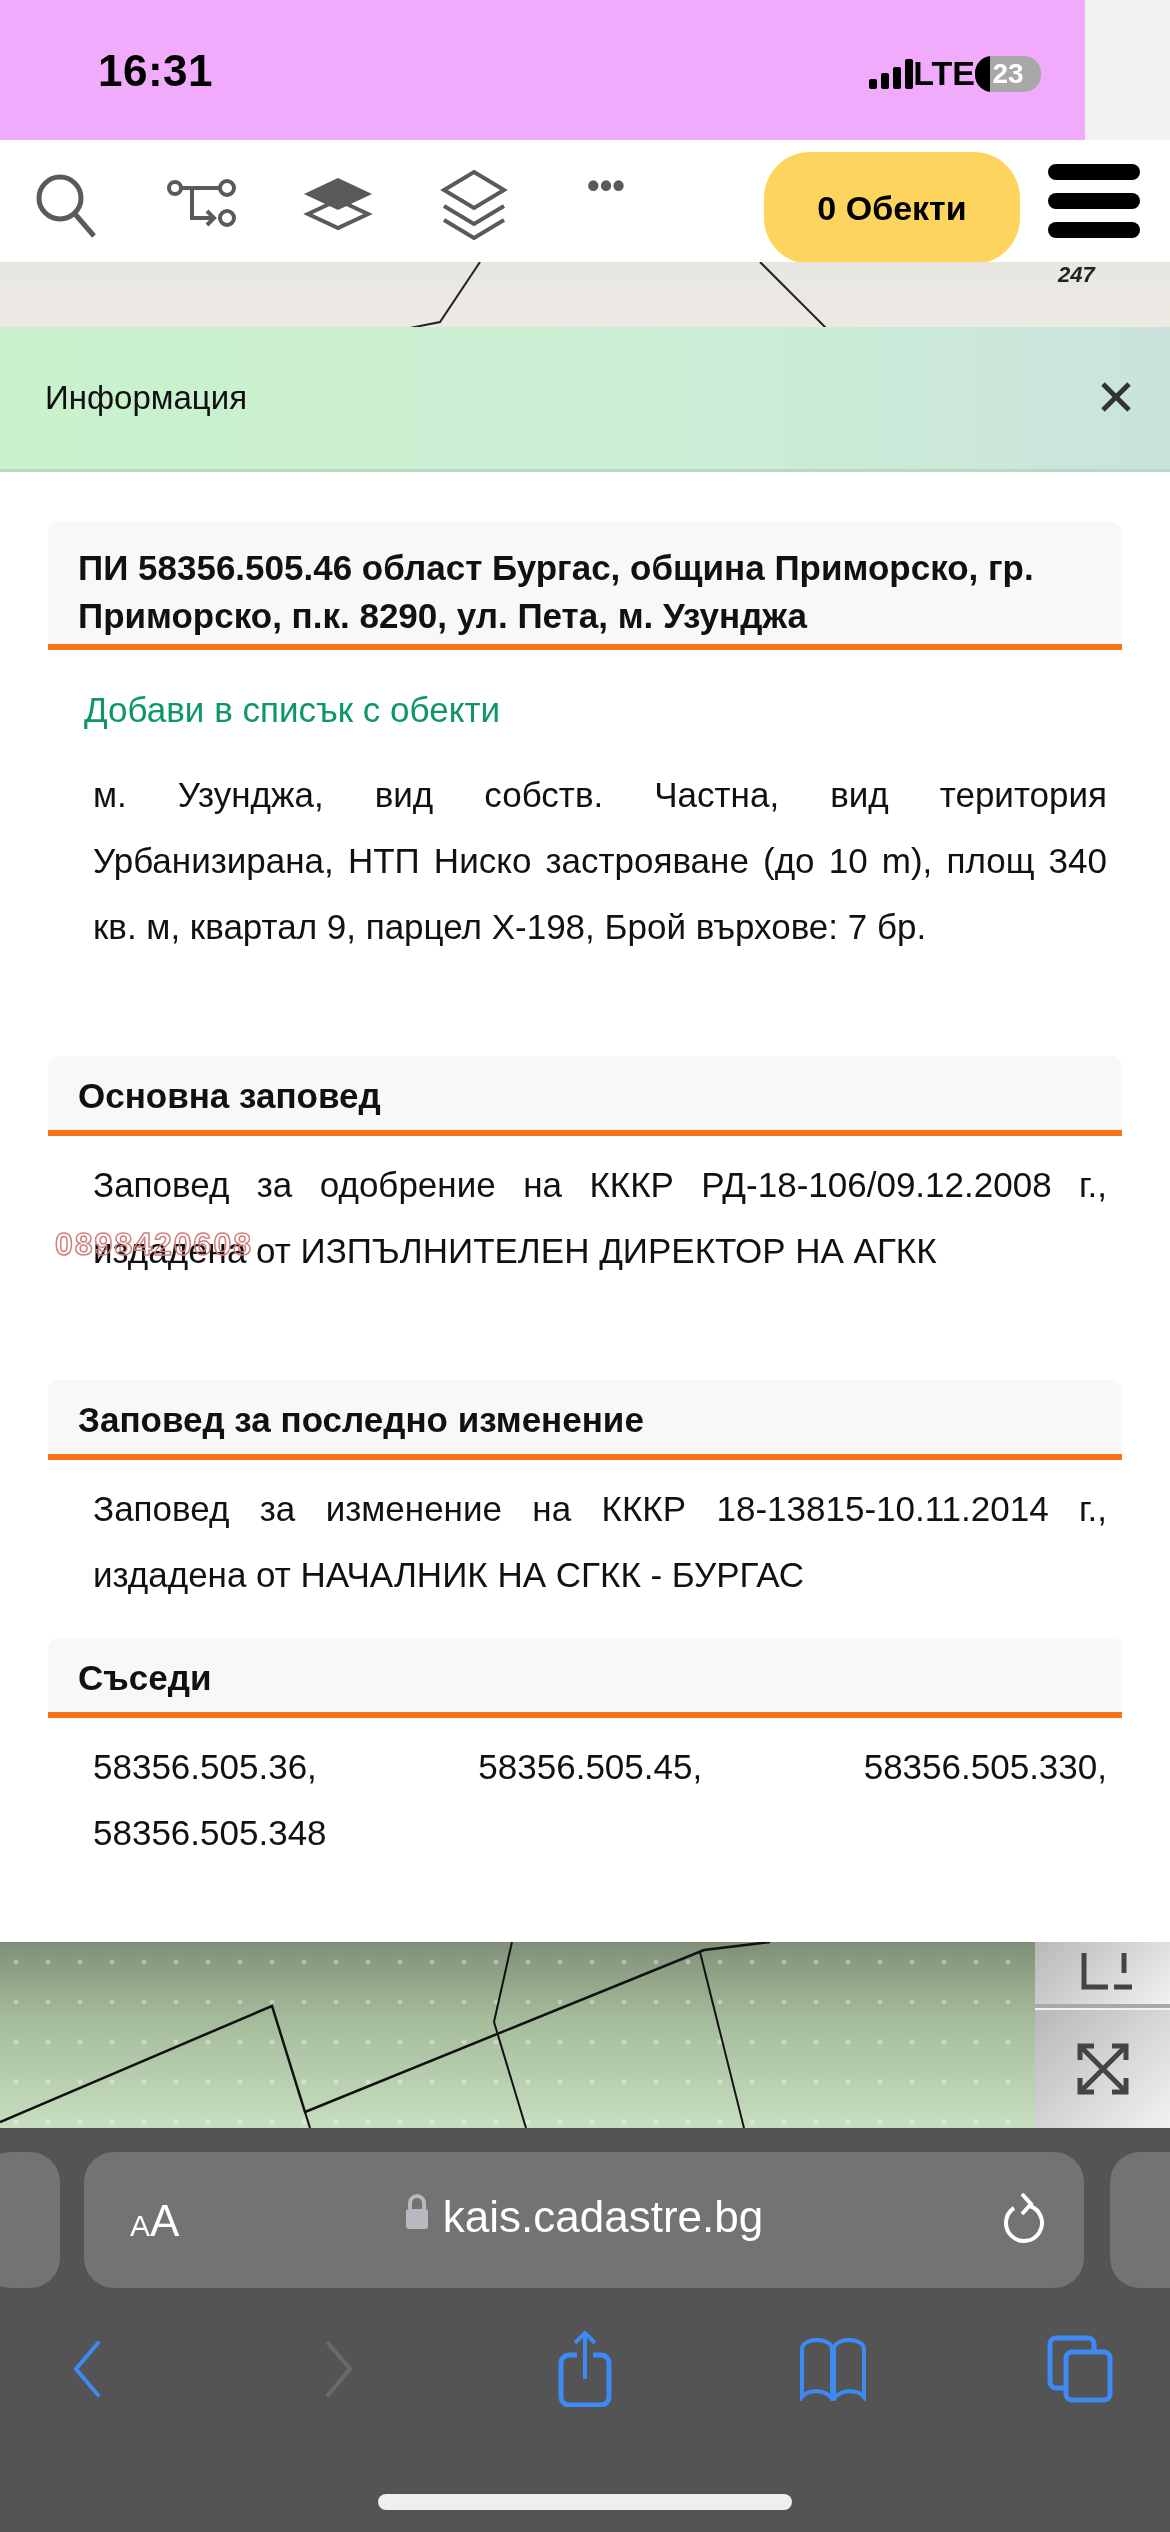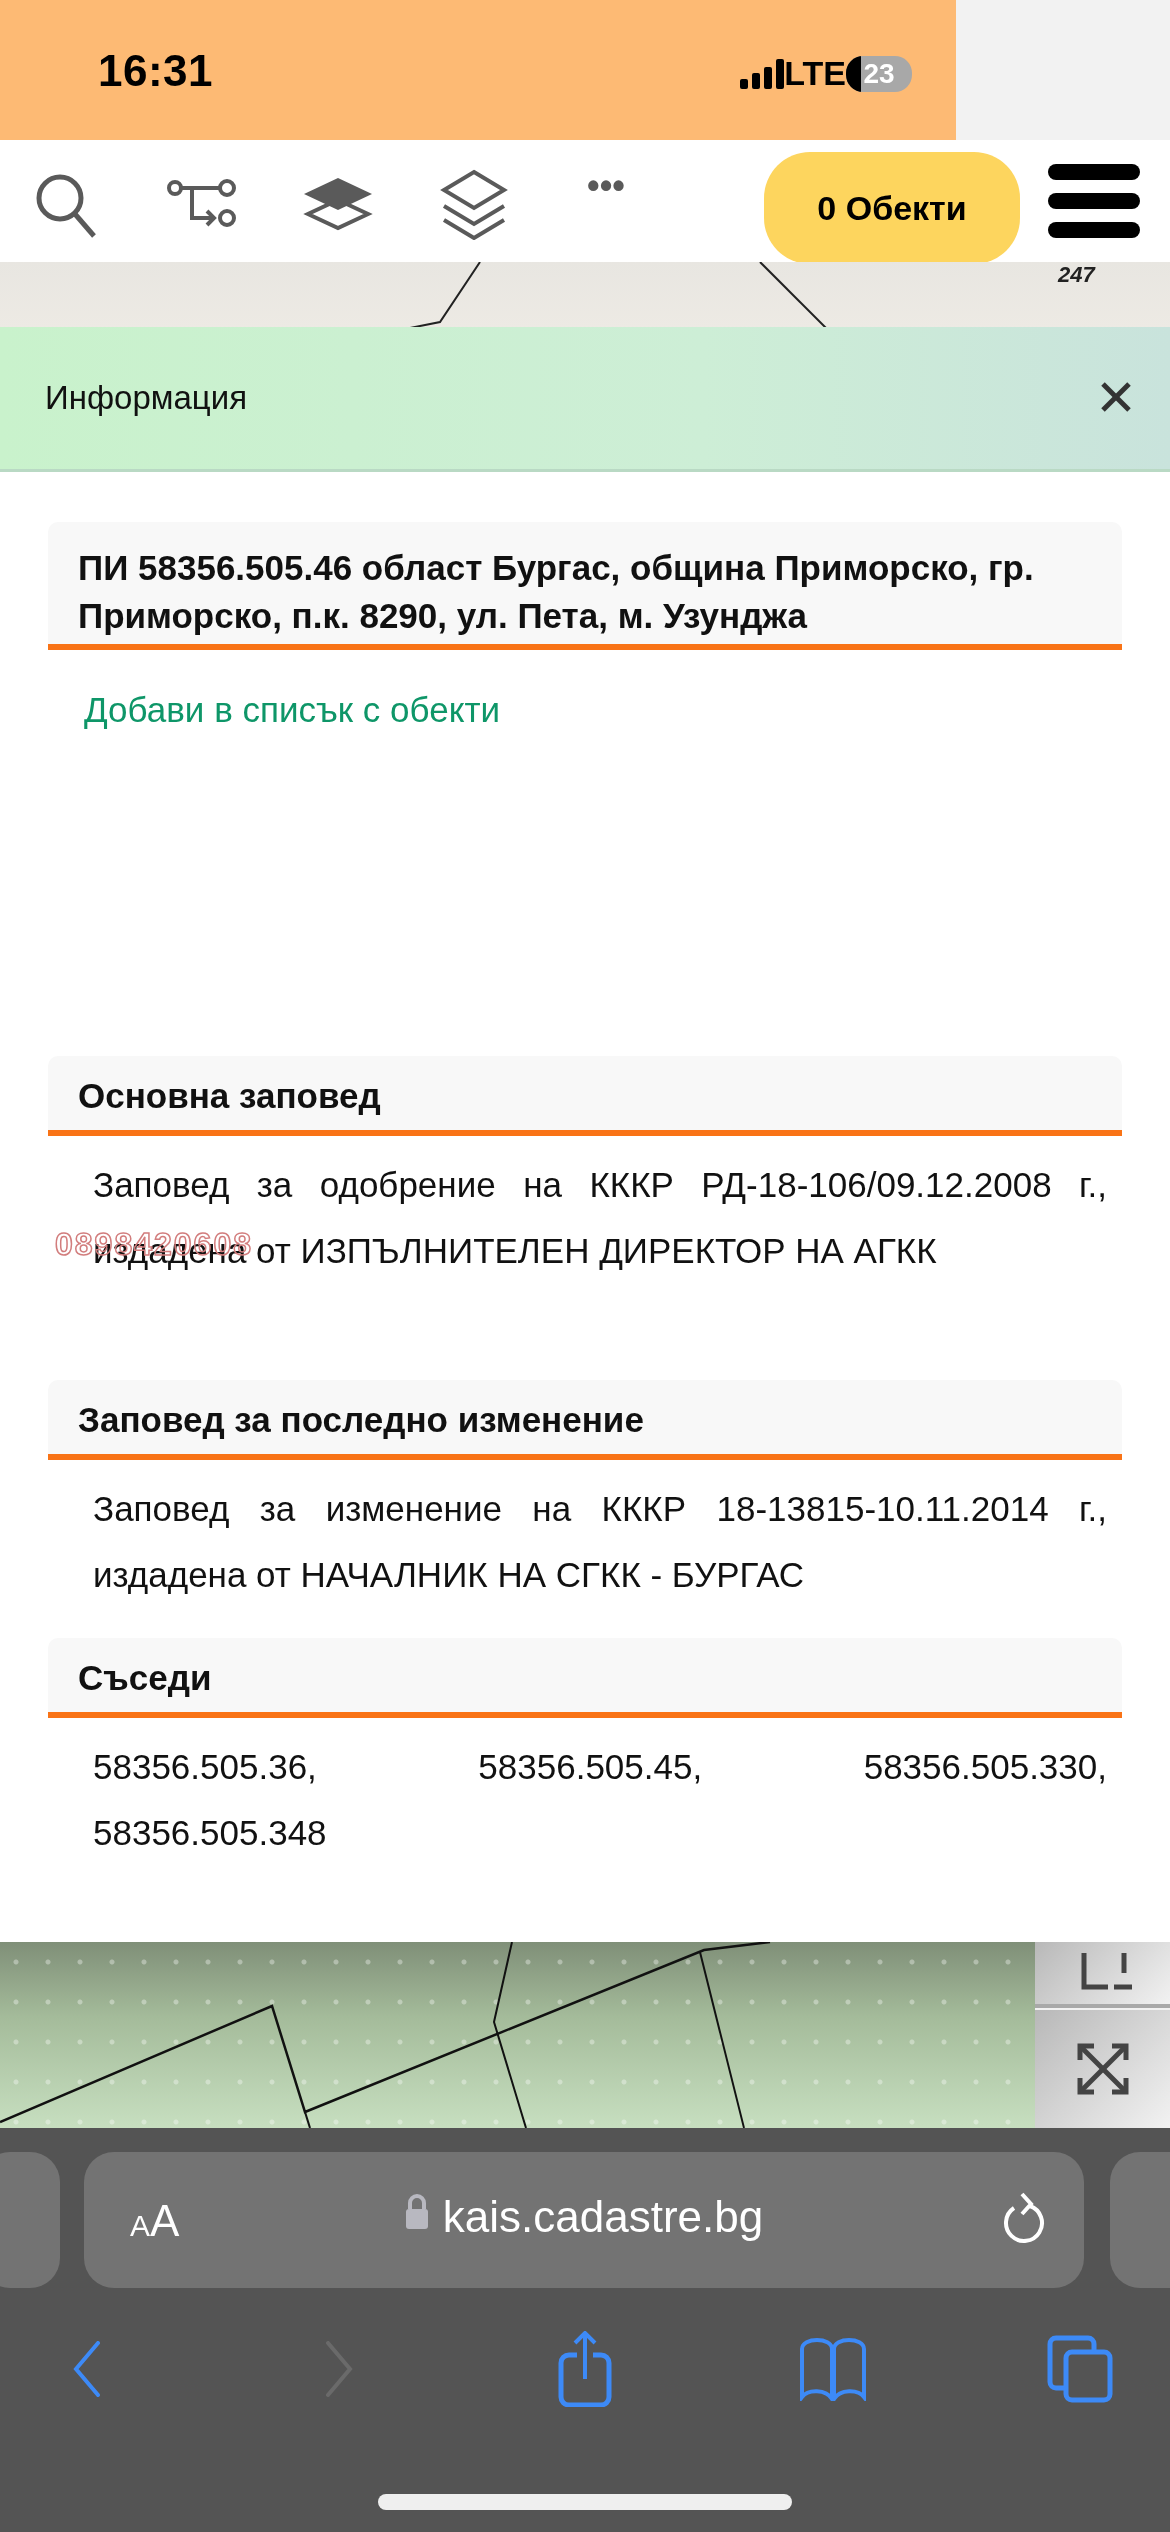--- a/index.html
+++ b/index.html
@@ -1,20 +1,20 @@
 <!DOCTYPE html>
 <html><head>
 <meta charset="utf-8">
 <style>
   * { box-sizing: border-box; margin: 0; padding: 0; }
   html, body { width: 1170px; height: 2532px; overflow: hidden; background: #f2f2f2; }
   body { position: relative; font-family: "Liberation Sans", sans-serif; color: #111; }
 
   
-  .statusbar { position: absolute; left: 0; top: 0; width: 956px; height: 140px; background: #fdba74; }
+  .statusbar { position: absolute; left: 0; top: 0; width: 1085px; height: 140px; background: #f0abfc; }
   .sb-time { position: absolute; left: 98px; top: 46px; font-size: 44px; font-weight: bold; letter-spacing: 0.5px; color: #000; }
   .sb-right { position: absolute; right: 48px; top: 54px; display: flex; align-items: center; }
   .signal { display: flex; align-items: flex-end; gap: 4px; height: 30px; }
   .signal span { width: 8px; background: #000; border-radius: 2px; }
   .lte { font-size: 34px; font-weight: bold; color: #000; }
   .battery { position: relative; width: 66px; height: 36px; border-radius: 17px; background: #a8a8a8; overflow: hidden; display: flex; align-items: center; justify-content: center; }
   .battery .fill { position: absolute; left: 0; top: 0; bottom: 0; width: 23%; background: #000; }
   .battery .num { position: relative; color: #fff; font-weight: bold; font-size: 28px; }
   .batt-tip { width: 4px; height: 12px; background: #a8a8a8; border-radius: 0 2px 2px 0; margin-left: -8px; }
 
@@ -144,20 +144,21 @@
     <svg width="32" height="32" viewBox="0 0 32 32">
         <line x1="3" y1="3" x2="29" y2="29" stroke="#333" stroke-width="5"></line>
         <line x1="29" y1="3" x2="3" y2="29" stroke="#333" stroke-width="5"></line>
       </svg>
   </div>
 </div>
 
 <div class="panel">
   <div class="card-head parcel-head">ПИ 58356.505.46 област Бургас, община Приморско, гр. Приморско, п.к. 8290, ул. Пета, м. Узунджа</div>
   <a class="add-link">Добави в списък с обекти</a>
+  <div class="body-text" style="top:290px">м. Узунджа, вид собств. Частна, вид територия Урбанизирана, НТП Ниско застрояване (до 10 m), площ 340 кв. м, квартал 9, парцел Х-198, Брой върхове: 7 бр.</div>
 
   <div class="card-head sec-head" style="top:584px">Основна заповед</div>
   <div class="body-text" style="top:680px">Заповед за одобрение на КККР РД-18-106/09.12.2008 г., издадена от ИЗПЪЛНИТЕЛЕН ДИРЕКТОР НА АГКК</div>
 
   <div class="card-head sec-head" style="top:908px">Заповед за последно изменение</div>
   <div class="body-text" style="top:1004px">Заповед за изменение на КККР 18-13815-10.11.2014 г., издадена от НАЧАЛНИК НА СГКК - БУРГАС</div>
 
   <div class="card-head sec-head" style="top:1166px">Съседи</div>
   <div class="neighbors" style="top:1262px">
     <span>58356.505.36,</span>

